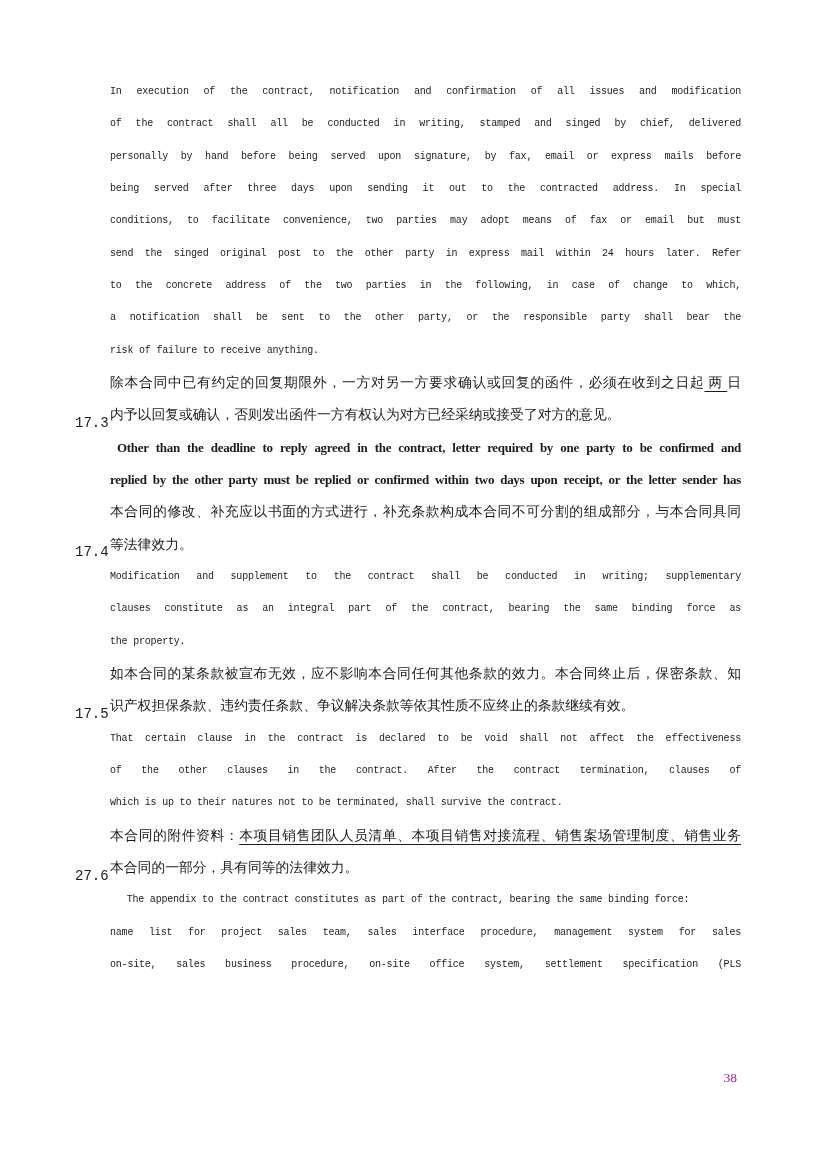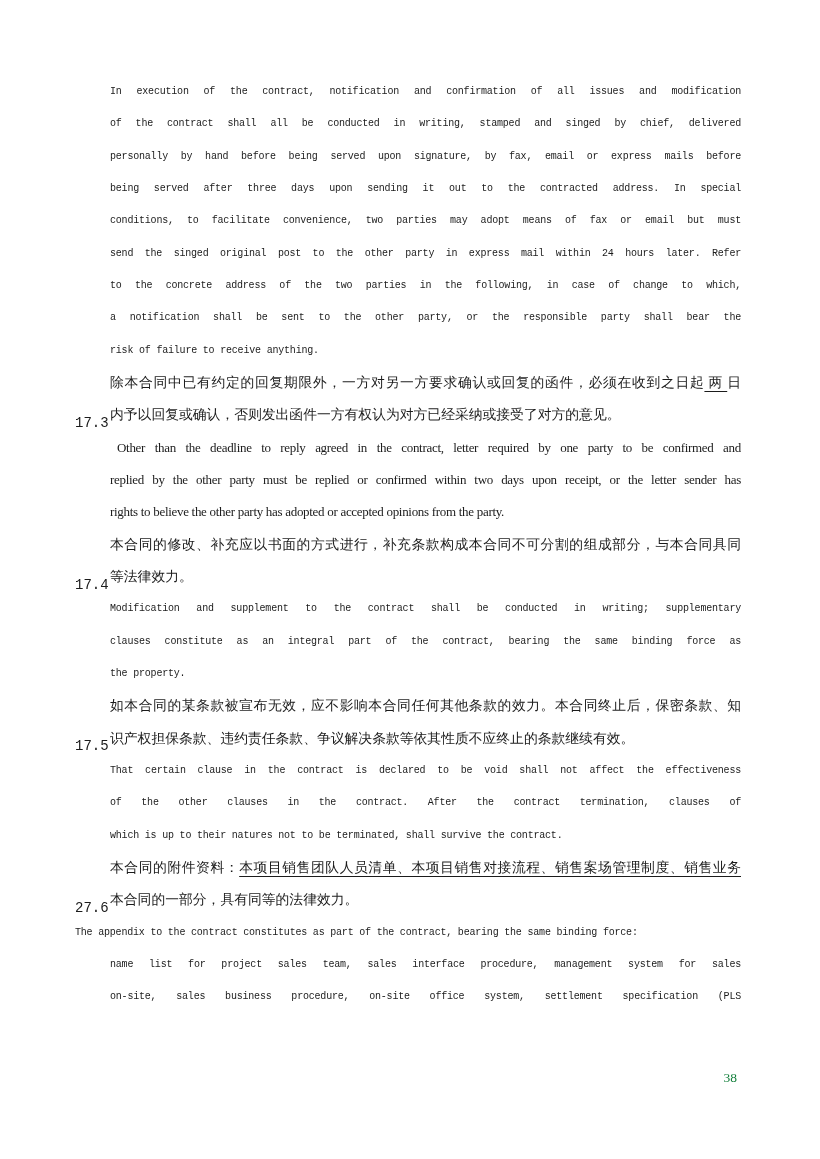--- a/index.html
+++ b/index.html
@@ -14,43 +14,43 @@
 
   .ln { height:32.33px; line-height:32.33px; overflow:hidden; }
   .j  { text-align:justify; text-align-last:justify; }
 
   .mono {
     font-family:"Liberation Mono","DejaVu Sans Mono",monospace;
     font-size:10px; letter-spacing:-0.2px;
   }
   .ser {
     font-family:"Liberation Serif","DejaVu Serif",serif;
-    font-size:13px; letter-spacing:-0.3px;
+    font-size:13px; letter-spacing:-0.3px;font-weight:bold;
   }
   .zh {
     font-family:"Liberation Serif","DejaVu Serif",serif;
     font-size:13.8px; letter-spacing:0;
   }
   .indent { margin-left:35px; }
   .sec { position:relative; margin-left:35px; }
   .num {
     position:absolute; left:-35px; top:0; width:35px;
     font-family:Liberation Mono, monospace;
     font-size:14px; line-height:32.33px; letter-spacing:0;
     text-align:left;
     margin-top:40px;
   }
   .u { text-decoration:underline; text-decoration-thickness:1px; text-underline-offset:4px; }
   .fi { text-indent:7px; }
-  .hang { margin-left:-35px; }
+  .hang { margin-left:-35px;text-align:center; }
 
   .pageno {
     position:absolute; top:1070px; right:83px;
     font-family:"Liberation Serif","DejaVu Serif",serif;
-    font-size:13.5px; color:#15803d;
+    font-size:13.5px; color:#a21caf;
   }
 </style>
 </head>
 <body>
 
 <div class="page">
   <div class="doc">
 
     <div class="para mono indent">
       <div class="ln j">In execution of the contract, notification and confirmation of all issues and modification</div>
@@ -66,21 +66,20 @@
 
     <div class="para zh sec">
       <span class="num">17.3</span>
       <div class="ln j"><span>除本合同中已有约定的回复期限外，一方对另一方要求确认或回复的函件，必须在收到之日起</span><span class="u">&nbsp;两&nbsp;</span><span>日</span></div>
       <div class="ln">内予以回复或确认，否则发出函件一方有权认为对方已经采纳或接受了对方的意见。</div>
     </div>
 
     <div class="para ser indent">
       <div class="ln j fi">Other than the deadline to reply agreed in the contract, letter required by one party to be confirmed and</div>
       <div class="ln j">replied by the other party must be replied or confirmed within two days upon receipt, or the letter sender has</div>
-      <div class="ln">rights to believe the other party has adopted or accepted opinions from the party.</div>
     </div>
 
     <div class="para zh sec">
       <span class="num">17.4</span>
       <div class="ln j">本合同的修改、补充应以书面的方式进行，补充条款构成本合同不可分割的组成部分，与本合同具同</div>
       <div class="ln">等法律效力。</div>
     </div>
 
     <div class="para mono indent">
       <div class="ln j">Modification and supplement to the contract shall be conducted in writing; supplementary</div>

